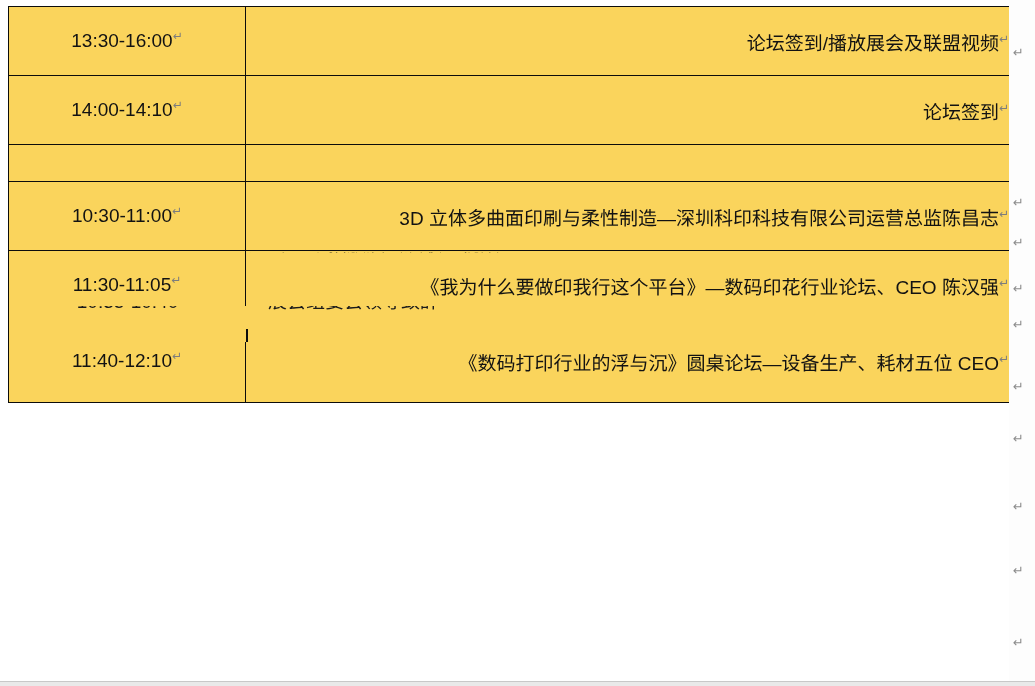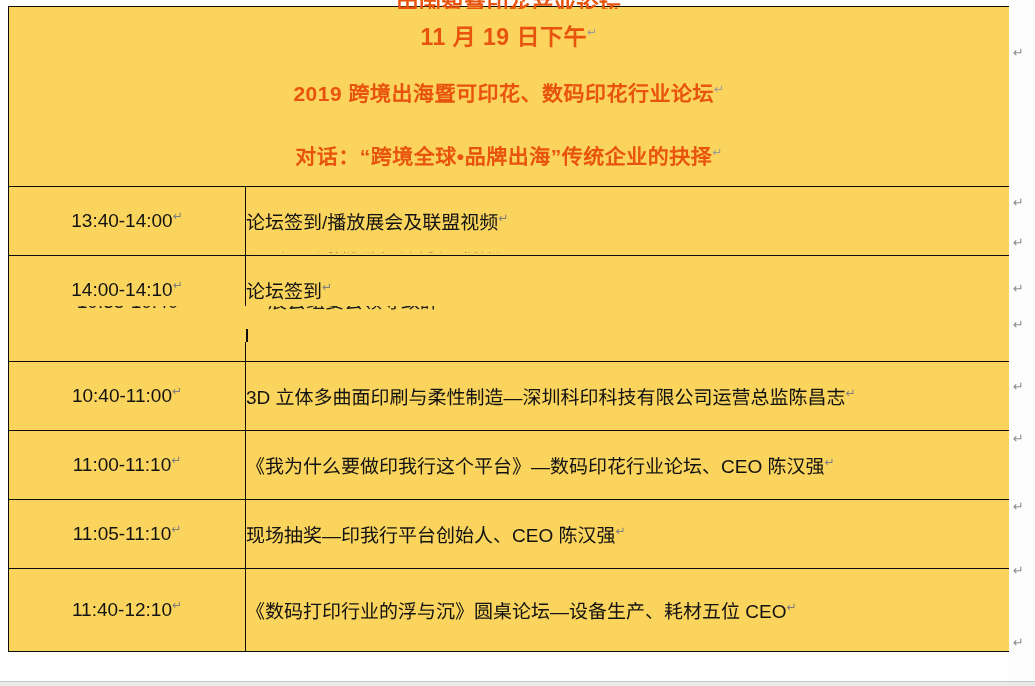--- a/index.html
+++ b/index.html
@@ -101,21 +101,21 @@
 
   
   .cell-time {
     text-align: center;
     font-size: 19px;
     color: #121212;
     font-family: "Liberation Sans", "DejaVu Sans", sans-serif;
     white-space: nowrap;
   }
   .cell-topic {
-    text-align: left;
+    text-align: right;
     padding-left: 22px;
     font-size: 19px;
     color: #121212;
     font-family: "Liberation Sans", "DejaVu Sans", sans-serif;
     white-space: nowrap;
   }
   .row-std td { height: 68px; }
   .row-tall td { height: 82px; }
   .cell-topic-top { vertical-align: top; padding-top: 24px; }
   .cell-time-bottom { vertical-align: bottom; padding-bottom: 6px; }
@@ -206,64 +206,46 @@
 
 <div id="doc-page">
 
   <table id="agenda-table">
     <colgroup>
       <col class="col-time">
       <col class="col-topic">
     </colgroup>
     <tbody>
 
-      <tr>
-        <td class="header-cell" colspan="2">
-          <div class="hdr-line hdr-line-0">中国智慧印花产业论坛</div>
-          <div class="hdr-line hdr-line-1">
-            <span>11 月 19 日下午</span><span class="ret">↵</span>
-          </div>
-          <div class="hdr-line hdr-line-2">
-            <span>2019 跨境出海暨可印花、数码印花行业论坛</span><span class="ret">↵</span>
-          </div>
-          <div class="hdr-line hdr-line-3">
-            <span>对话：“跨境全球•品牌出海”传统企业的抉择</span><span class="ret">↵</span>
-          </div>
-        </td>
-      </tr>
-
-      <tr class="row-std">
-        <td class="cell-time"><span>13:40-14:00</span><span class="ret ret-dark">↵</span></td>
+
+      <tr class="row-std">
+        <td class="cell-time"><span>13:30-16:00</span><span class="ret ret-dark">↵</span></td>
         <td class="cell-topic"><span>论坛签到/播放展会及联盟视频</span><span class="ret ret-dark">↵</span></td>
       </tr>
 
       <tr class="row-std">
         <td class="cell-time"><span>14:00-14:10</span><span class="ret ret-dark">↵</span></td>
         <td class="cell-topic"><span>论坛签到</span><span class="ret ret-dark">↵</span></td>
       </tr>
 
       <tr>
         <td style="height:36px;border-top:none;border-bottom:none;"></td>
         <td style="height:36px;border-top:none;border-bottom:none;"></td>
       </tr>
 
       <tr class="row-std">
-        <td class="cell-time"><span>10:40-11:00</span><span class="ret ret-dark">↵</span></td>
+        <td class="cell-time"><span>10:30-11:00</span><span class="ret ret-dark">↵</span></td>
         <td class="cell-topic"><span>3D 立体多曲面印刷与柔性制造—深圳科印科技有限公司运营总监陈昌志</span><span class="ret ret-dark">↵</span></td>
       </tr>
 
       <tr class="row-std">
-        <td class="cell-time"><span>11:00-11:10</span><span class="ret ret-dark">↵</span></td>
+        <td class="cell-time"><span>11:30-11:05</span><span class="ret ret-dark">↵</span></td>
         <td class="cell-topic"><span>《我为什么要做印我行这个平台》—数码印花行业论坛、CEO  陈汉强</span><span class="ret ret-dark">↵</span></td>
       </tr>
 
-      <tr class="row-std">
-        <td class="cell-time"><span>11:05-11:10</span><span class="ret ret-dark">↵</span></td>
-        <td class="cell-topic"><span>现场抽奖—印我行平台创始人、CEO  陈汉强</span><span class="ret ret-dark">↵</span></td>
-      </tr>
 
 
       <tr class="row-tall">
         <td class="cell-time cell-time-bottom"><span>11:40-12:10</span><span class="ret ret-dark">↵</span></td>
         <td class="cell-topic cell-topic-top"><span>《数码打印行业的浮与沉》圆桌论坛—设备生产、耗材五位 CEO</span><span class="ret ret-dark">↵</span></td>
       </tr>
 
     </tbody>
   </table>
 

